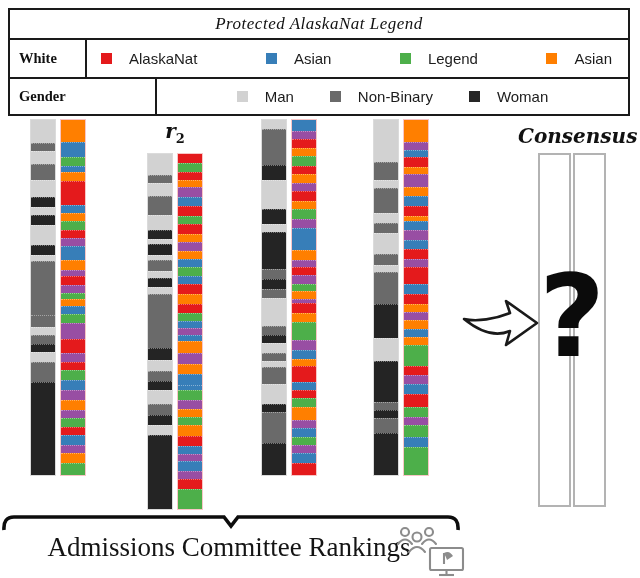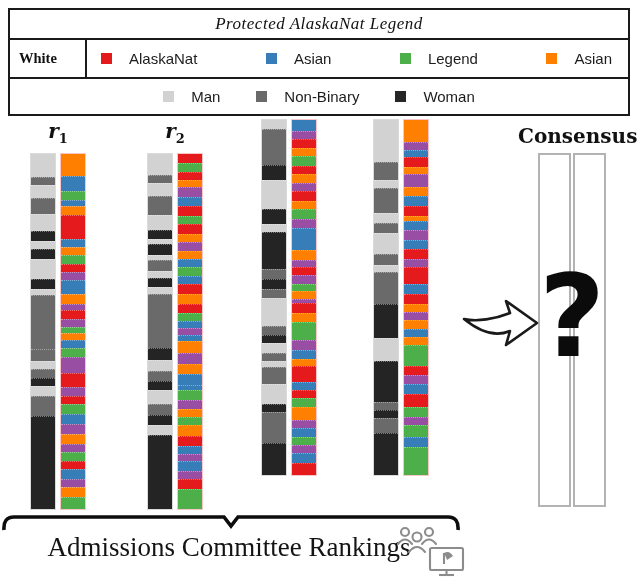--- a/index.html
+++ b/index.html
@@ -31,21 +31,21 @@
   .rank-label sub{font-size:13px;font-style:normal;font-family:"DejaVu Serif",serif;}
   .bars{display:flex;gap:4px;height:357px;}
   .bar{width:26px;display:flex;flex-direction:column;box-sizing:border-box;}
   .bar.gender{border:1px solid rgba(190,190,190,.55);}
   .bar.race{border:1px solid rgba(228,26,28,.25);}
   .seg{min-height:0;}
   .seg + .seg{border-top:1px dotted rgba(255,255,255,.4);}
 
   
   .consensus-label{position:absolute;left:518px;top:124px;width:116px;text-align:center;
-                   font-family:"DejaVu Serif",serif;font-weight:bold;font-size:20px;}
+                   font-family:"DejaVu Serif",serif;font-weight:bold;font-style:italic;font-size:20px;}
   .cbar{position:absolute;top:153px;width:29px;height:350px;background:#fff;border:2px solid #b3b3b3;}
   .cbar.left{left:538px;}
   .cbar.right{left:573px;}
   .qmark{position:absolute;left:536px;top:260px;width:72px;text-align:center;
          font-family:"DejaVu Sans",sans-serif;font-weight:700;font-size:114px;line-height:114px;
          color:#0b0b0b;}
 
   
   .brace{position:absolute;left:0;top:510px;}
   .caption{position:absolute;left:28px;top:532px;width:402px;text-align:center;
@@ -76,40 +76,40 @@
             <span class="swatch" style="background: rgb(77, 175, 74);"></span>
             <span>Legend</span>
           </span>
           <span class="legend-item">
             <span class="swatch" style="background: rgb(255, 127, 0);"></span>
             <span>Asian</span>
           </span>
         </div>
     </div>
     <div class="legend-row gender">
+      <div class="legend-cell">Gender</div>
       <div class="legend-items" id="gender-items">
           <span class="legend-item">
             <span class="swatch" style="background: rgb(210, 210, 210);"></span>
             <span>Man</span>
           </span>
           <span class="legend-item">
             <span class="swatch" style="background: rgb(106, 106, 106);"></span>
             <span>Non-Binary</span>
           </span>
           <span class="legend-item">
             <span class="swatch" style="background: rgb(38, 38, 38);"></span>
             <span>Woman</span>
           </span>
         </div>
     </div>
   </div>
 
   <div id="rankings">
       <div class="rank-group" style="left: 30px;">
-        <div class="rank-label"><i>r</i><sub>1</sub></div>
         <div class="bars">
           <div class="bar gender">
             <div class="seg" style="flex-grow: 24; background: rgb(210, 210, 210);"></div>
             <div class="seg" style="flex-grow: 8; background: rgb(106, 106, 106);"></div>
             <div class="seg" style="flex-grow: 13; background: rgb(210, 210, 210);"></div>
             <div class="seg" style="flex-grow: 15; background: rgb(106, 106, 106);"></div>
             <div class="seg" style="flex-grow: 17; background: rgb(210, 210, 210);"></div>
             <div class="seg" style="flex-grow: 10; background: rgb(36, 36, 36);"></div>
             <div class="seg" style="flex-grow: 7; background: rgb(210, 210, 210);"></div>
             <div class="seg" style="flex-grow: 10; background: rgb(36, 36, 36);"></div>

